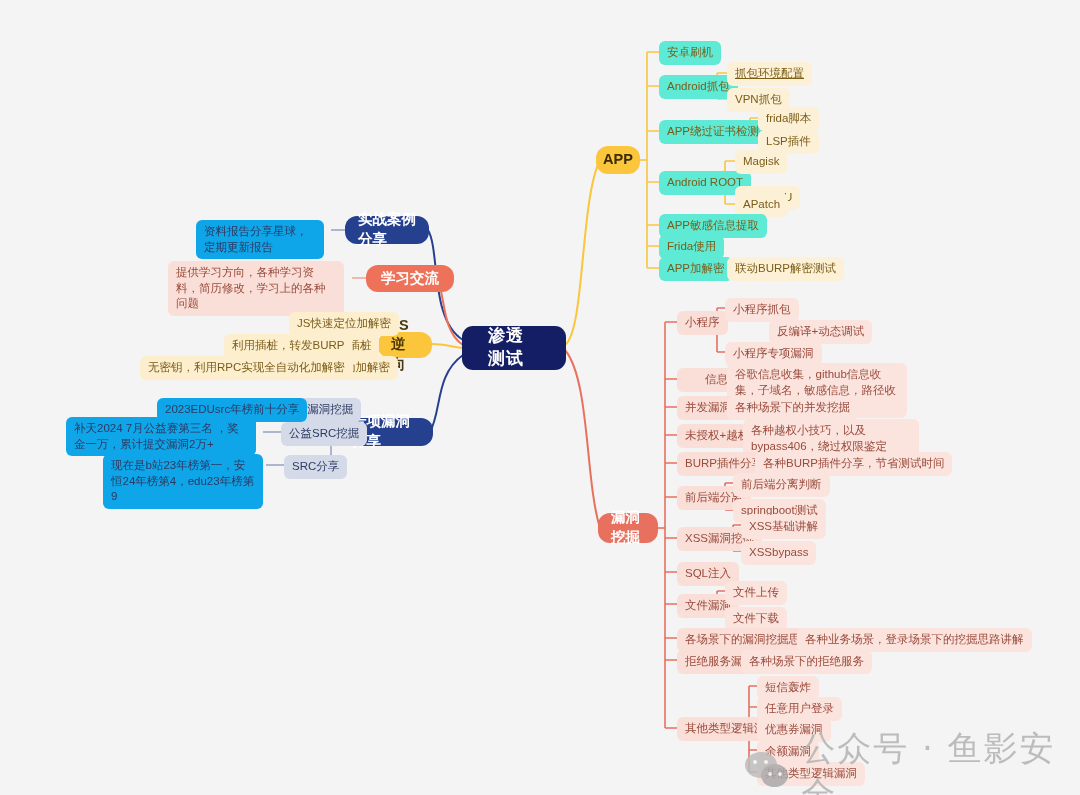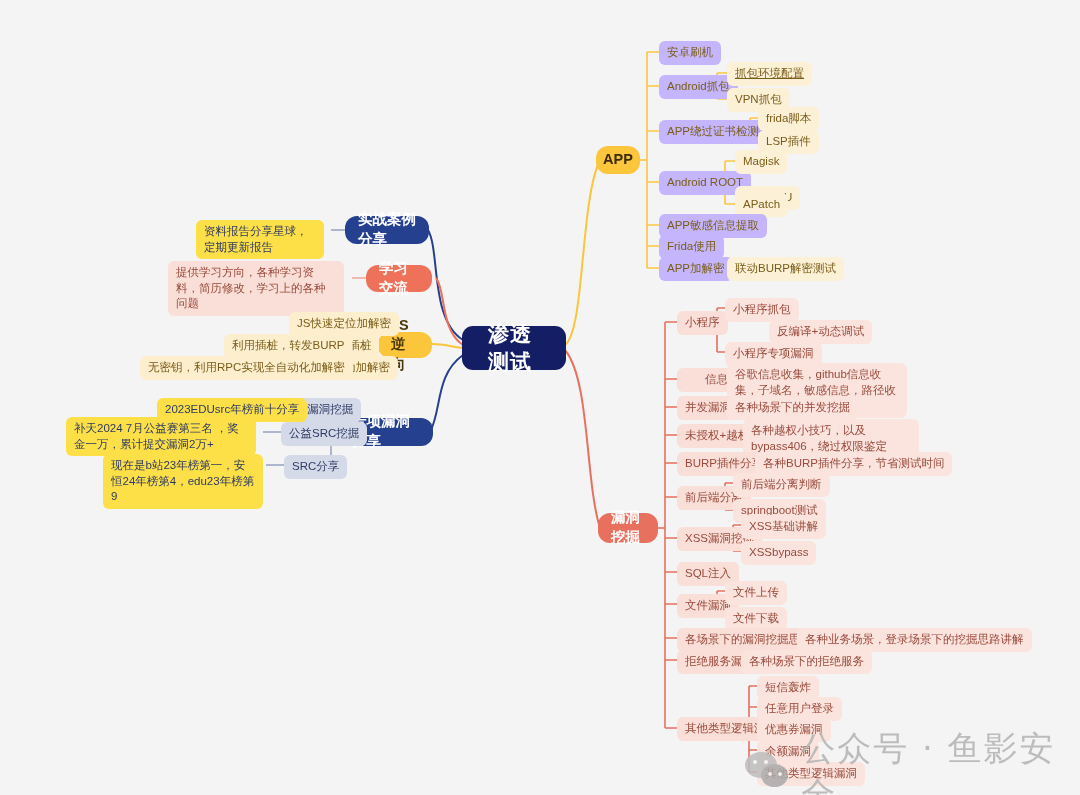--- a/index.html
+++ b/index.html
@@ -15,40 +15,40 @@
   .node{
     position:absolute;
     box-sizing:border-box;
     border-radius:7px;
     line-height:1.35;
     white-space:pre-wrap;
   }
   
   .root{
     background:#141e64;color:#ffffff;
-    font-size:21px;font-weight:bold;
+    font-size:17px;font-weight:bold;
     padding:13px 26px;border-radius:11px;
     letter-spacing:1px;
     display:flex;align-items:center;justify-content:center;
   }
   
   .l1{font-size:14.5px;font-weight:bold;padding:7px 13px;border-radius:12px;
       display:flex;align-items:center;justify-content:center;}
   .l1.amber{background:#fbc53c;color:#3b2c05;}
   .l1.coral{background:#e8705f;color:#ffffff;}
   .l1.navy{background:#25408f;color:#ffffff;}
   .l1.orange{background:#ee7259;color:#ffffff;}
   .l1.yellow{background:#fbc53c;color:#4a3806;}
   
   .sub{font-size:11.5px;padding:4px 8px;border-radius:6px;}
-  .sub.amberbg{background:#c4b5fd;color:#7a5d18;}
+  .sub.amberbg{background:#5eead4;color:#7a5d18;}
   .sub.amberbg2{background:#fcf0d6;color:#7a5d18;}
   .sub.coralbg{background:#fadfd8;color:#9a4a3b;}
   .sub.coralbg2{background:#fbe4de;color:#9a4a3b;}
-  .sub.navybg{background:#fde047;color:#2d3a63;}
+  .sub.navybg{background:#0ea5e9;color:#2d3a63;}
   .sub.navybg2{background:#d5dae9;color:#2d3a63;}
   .sub.orangebg{background:#fadfd8;color:#9a4a3b;}
   .sub.ybg{background:#fdeecd;color:#7a5d18;}
   
   #watermark{
     position:absolute;left:745px;top:726px;
     display:flex;align-items:center;gap:12px;
     color:#b5b5b5;opacity:.85;
     font-size:34px;letter-spacing:2px;
     pointer-events:none;
@@ -196,21 +196,21 @@
   <div class="node sub coralbg" style="left:677px;top:717px;">其他类型逻辑漏洞</div>
   <div class="node sub coralbg2" style="left:757px;top:676px;">短信轰炸</div>
   <div class="node sub coralbg2" style="left:757px;top:697px;">任意用户登录</div>
   <div class="node sub coralbg2" style="left:757px;top:718px;">优惠券漏洞</div>
   <div class="node sub coralbg2" style="left:757px;top:740px;">余额漏洞</div>
   <div class="node sub coralbg2" style="left:757px;top:762px;">其他类型逻辑漏洞</div>
 
   <div class="node l1 navy" style="left:345px;top:216px;width:84px;height:28px;">实战案例分享</div>
   <div class="node sub navybg" style="left:196px;top:220px;width:128px;">资料报告分享星球，定期更新报告</div>
 
-  <div class="node l1 orange" style="left:366px;top:265px;width:66px;height:27px;">学习交流</div>
+  <div class="node l1 orange" style="left:366px;top:265px;width:88px;height:27px;">学习交流</div>
   <div class="node sub orangebg" style="left:168px;top:261px;width:176px;">提供学习方向，各种学习资料，简历修改，学习上的各种问题</div>
 
   <div class="node l1 yellow" style="left:378px;top:332px;width:54px;height:26px;">JS逆向</div>
   <div class="node sub ybg" style="left:289px;top:312px;">JS快速定位加解密</div>
   <div class="node sub ybg" style="left:327px;top:334px;">JS插桩</div>
   <div class="node sub ybg" style="left:224px;top:334px;">利用插桩，转发BURP</div>
   <div class="node sub ybg" style="left:281px;top:356px;">BURP全自动加解密</div>
   <div class="node sub ybg" style="left:140px;top:356px;">无密钥，利用RPC实现全自动化加解密</div>
 
   <div class="node l1 navy" style="left:339px;top:418px;width:94px;height:28px;">专项漏洞分享</div>

